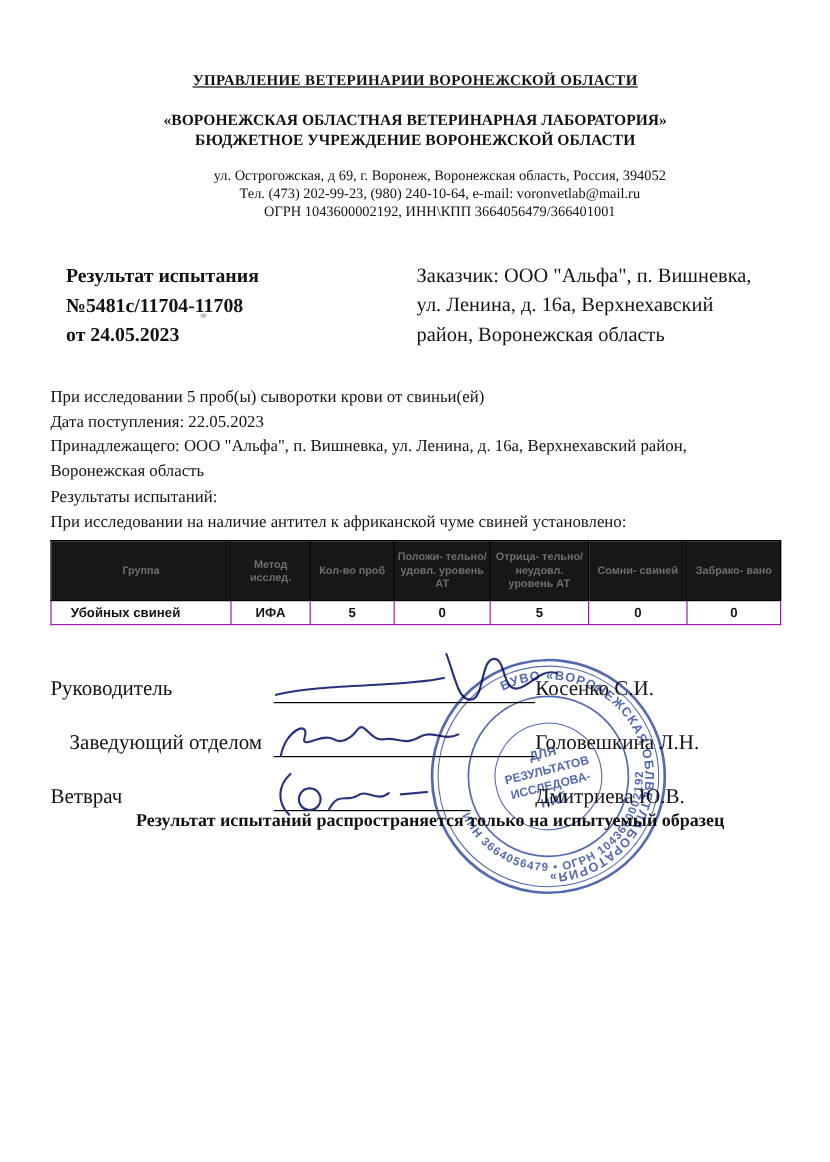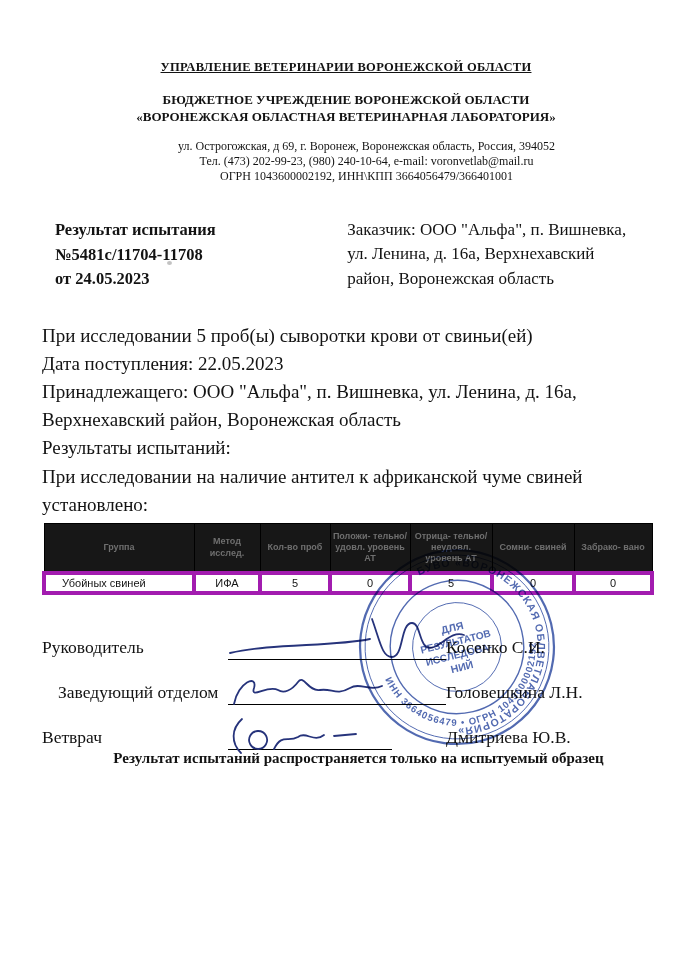--- a/index.html
+++ b/index.html
@@ -12,33 +12,33 @@
   .authority { font-size:12.5px; font-weight:bold; text-decoration:underline; letter-spacing:.3px;margin-top:38px; }
   .org { margin-top:17px; font-weight:bold; font-size:13px; line-height:1.3; }
   .addr { margin-top:13px; font-size:12px; line-height:1.25;padding-left:41px; }
 
   
   .result-row { display:flex; margin:34px 55px 0 55px; }
   .result-title { width:290px; text-align:left; font-weight:bold; font-size:16.5px; line-height:1.5; }
   .customer { width:300px; margin-left:12px; font-size:17px; line-height:1.45; }
 
   
-  .bodytxt { margin:30px 42px 0 42px; font-size:19px; line-height:1.48; }
+  .bodytxt { margin:30px 42px 0 42px; font-size:14px; line-height:1.48; }
   .bodytxt p { margin:0; }
 
   
   table.results { margin:4px 42px 0 42px; width:608px; border-collapse:collapse; table-layout:fixed; }
   table.results th {
     background:#171717; color:#6f6f6f; font-family:"Liberation Sans", sans-serif;
     font-size:9px; font-weight:bold; text-align:center; vertical-align:middle;
     border:1px solid #000; padding:3px 2px; height:50px; line-height:1.25;
   }
   table.results td {
-    font-family:"Liberation Sans", sans-serif; font-size:11px; font-weight:normal;
-    border:4px solid #a21caf; padding:2px 16px; text-align:center; height:20px; background:#fff;
+    font-family:"Liberation Sans", sans-serif; font-size:11px; font-weight:bold;
+    border:1px solid #a21caf; padding:2px 16px; text-align:center; height:20px; background:#fff;
   }
   table.results td.group { text-align:left; }
 
   
   .sigs { margin:20px 42px 0 42px; position:relative; z-index:1; }
   .sig-row { display:flex; align-items:flex-end; height:45px; }
   .sig-role { width:186px; font-size:17.5px; padding-bottom:2px; }
   .sig-line { position:relative; width:218px; height:34px; border-bottom:1.6px solid #000; }
   .sig-line.short { width:164px; margin-right:54px; }
   .sig-line svg { position:absolute; left:-6px; bottom:-10px; overflow:visible; }
@@ -58,22 +58,22 @@
            background:#9a9a9a; border-radius:50%; opacity:.6; }
 </style>
 </head>
 <body>
 
 <div class="page">
 
   <div class="hdr">
     <div class="authority">УПРАВЛЕНИЕ ВЕТЕРИНАРИИ ВОРОНЕЖСКОЙ ОБЛАСТИ</div>
     <div class="org">
+      <div>«ВОРОНЕЖСКАЯ ОБЛАСТНАЯ ВЕТЕРИНАРНАЯ ЛАБОРАТОРИЯ»</div>
       <div>БЮДЖЕТНОЕ УЧРЕЖДЕНИЕ ВОРОНЕЖСКОЙ ОБЛАСТИ</div>
-      <div>«ВОРОНЕЖСКАЯ ОБЛАСТНАЯ ВЕТЕРИНАРНАЯ ЛАБОРАТОРИЯ»</div>
     </div>
     <div class="addr">
       <div>ул. Острогожская, д 69, г. Воронеж, Воронежская область, Россия, 394052</div>
       <div>Тел. (473) 202-99-23, (980) 240-10-64, e-mail: voronvetlab@mail.ru</div>
       <div>ОГРН 1043600002192, ИНН\КПП 3664056479/366401001</div>
     </div>
   </div>
 
   <div class="result-row">
     <div class="result-title">

